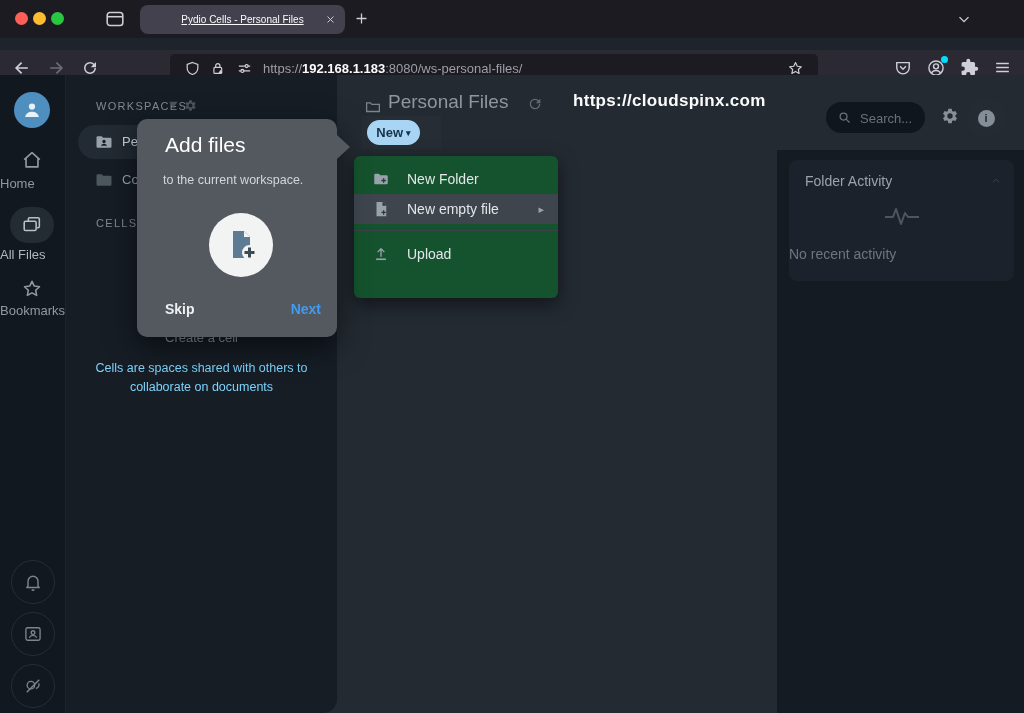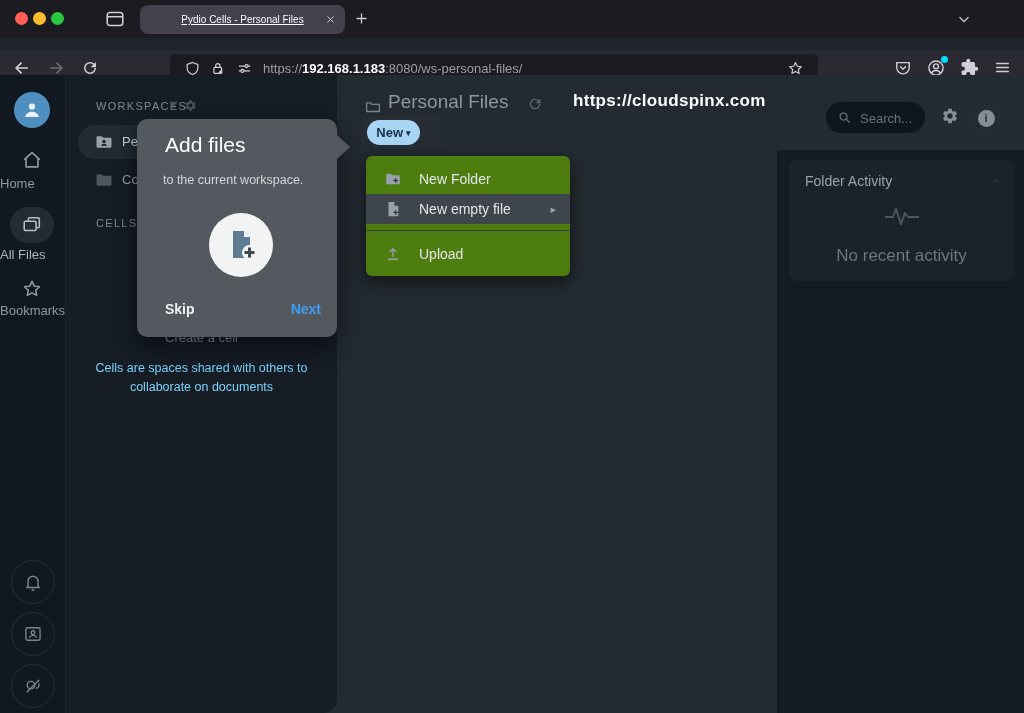--- a/index.html
+++ b/index.html
@@ -32,21 +32,21 @@
   .title{font-size:19px;color:#8d97a0;}
   .watermark{font-size:17px;font-weight:bold;color:#fafbfc;letter-spacing:.3px;}
   .searchpill{left:826px;top:27px;width:99px;height:31px;background:#10161d;border-radius:16px;}
   .searchpill input{position:absolute;left:32px;top:0;width:60px;height:31px;background:transparent;border:none;outline:none;
       color:#9aa3ac;font-size:13px;font-family:"Liberation Sans",sans-serif;}
   .searchpill input::placeholder{color:#69727b;}
   .newback{left:362px;top:41px;width:79px;height:33px;background:#262d35;}
   .newpill{left:367px;top:45px;width:53px;height:25px;border-radius:13px;background:#a9d5f4;
            display:flex;align-items:center;justify-content:center;gap:3px;color:#16324a;font-size:13px;font-weight:bold;cursor:pointer;}
   
-  .menu{left:366px;top:81px;width:204px;height:120px;background:#4d7c0f;border-radius:6px;
+  .menu{left:354px;top:81px;width:204px;height:142px;background:#14532d;border-radius:6px;
         box-shadow:0 6px 18px rgba(0,0,0,.5);z-index:30;}
   .mrow{position:absolute;left:0;width:204px;height:30px;display:flex;align-items:center;color:#e3e6e9;font-size:14px;cursor:pointer;}
   .mrow .mic{margin-left:18px;margin-right:17px;color:#98a2ac;}
   
   .pop{left:137px;top:44px;width:200px;height:218px;background:#54595f;border-radius:10px;
        box-shadow:0 10px 30px rgba(0,0,0,.55);z-index:40;}
   .pop-arrow{position:absolute;right:-13px;top:16px;width:0;height:0;
        border-top:12px solid transparent;border-bottom:12px solid transparent;border-left:13px solid #54595f;}
   .pop-title{position:absolute;left:28px;top:14px;font-size:21px;color:#ffffff;}
   .pop-body{position:absolute;left:26px;top:52px;width:160px;font-size:12.5px;line-height:19px;color:#d3d6d8;}
@@ -412,21 +412,21 @@
       <span class="abs" style="right:12px;top:15px;color:#39424b">
           <svg class="ic" width="12" height="12">
             <use href="#i-chevron-up"></use>
           </svg>
         </span>
       <span class="abs" style="left:95px;top:44px;color:#4d565f">
           <svg class="ic" width="36" height="22">
             <use href="#i-pulse"></use>
           </svg>
         </span>
-      <div class="abs" style="left:0;top:86px;width:225px;text-align:center;font-size:17px;color:#6d7680">No recent activity</div>
+      <div class="abs" style="left:0;top:86px;width:225px;font-size:14px;color:#6d7680">No recent activity</div>
     </div>
   </div>
 
   <div class="abs menu">
     <div class="mrow" style="top:8px">
       <span class="mic">
           <svg class="ic" width="18" height="18">
             <use href="#i-folder-plus"></use>
           </svg>
         </span>

